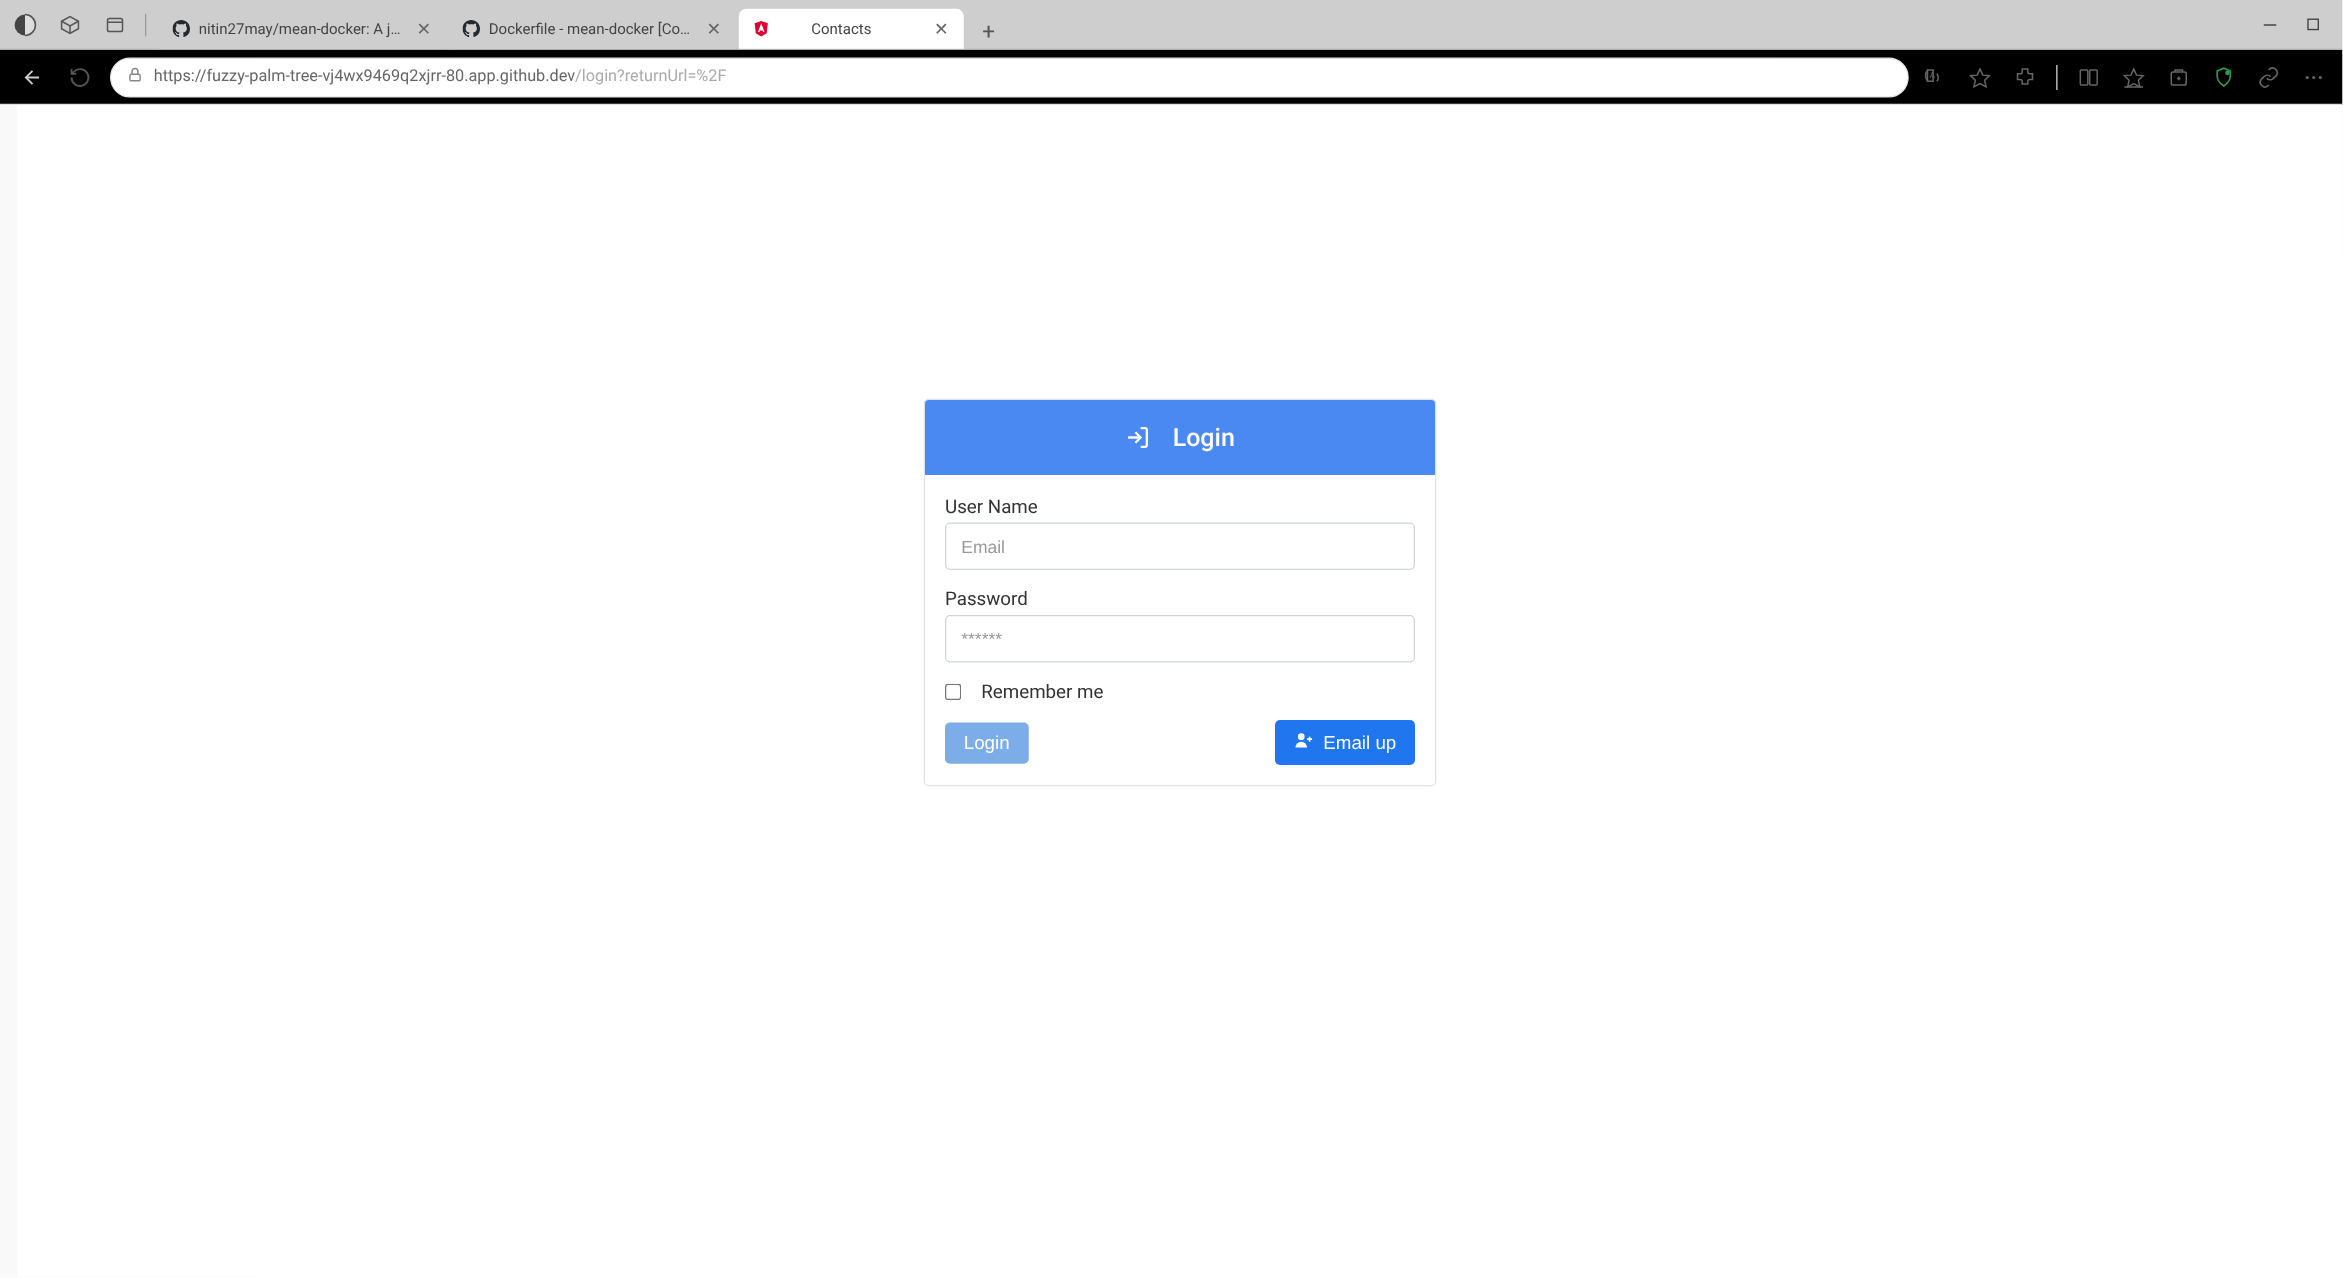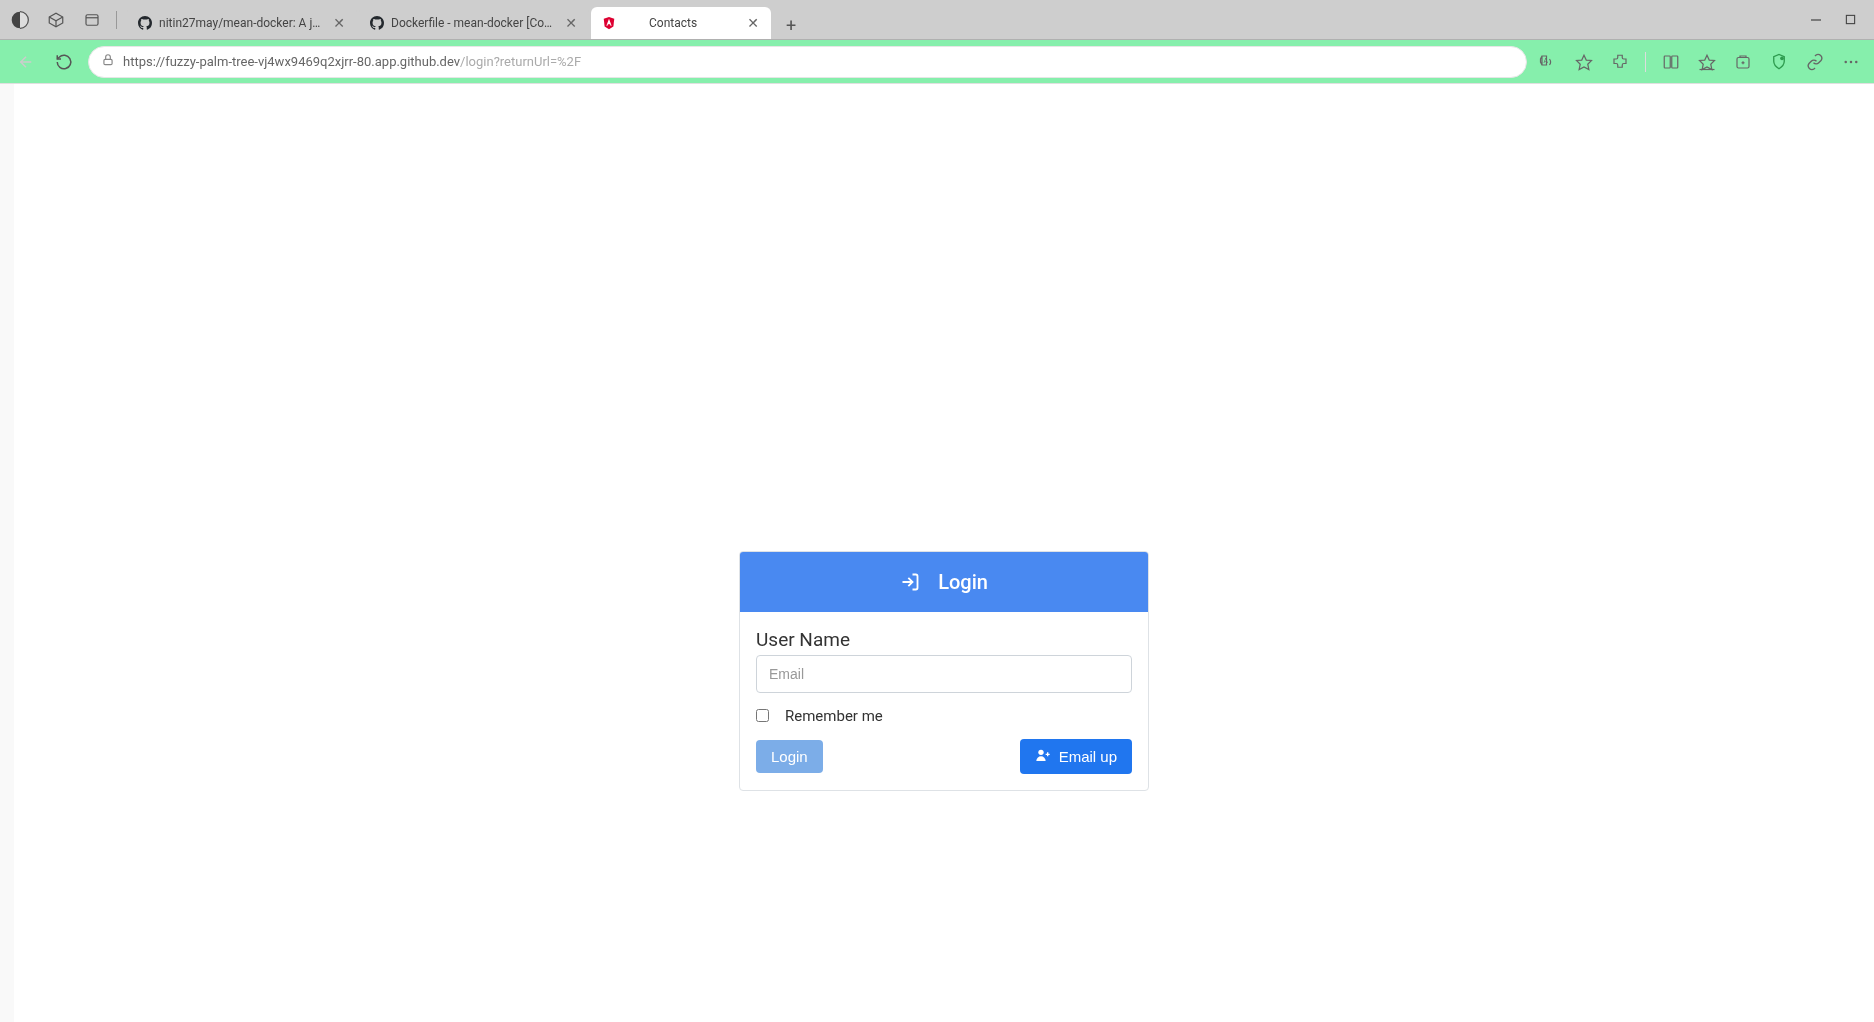--- a/index.html
+++ b/index.html
@@ -111,21 +111,21 @@
       height: 16px;
       display: flex;
       align-items: center;
       justify-content: center;
       color: #444;
       cursor: pointer;
     }
     
     
     .address-row {
-      background: #86efac;
+      background: #000000;
       height: 44px;
       display: flex;
       align-items: center;
       padding: 0 12px;
       gap: 10px;
       border-bottom: 1px solid #e0e0e0;
     }
     .nav-btn {
       width: 28px;
       height: 28px;
@@ -180,21 +180,21 @@
       background: #ddd;
     }
     
     
     .page-viewport {
       background: #fff;
       width: calc(100% - 14px);
       margin-left: 14px;
       height: calc(100% - 84px);
       display: flex;
-      align-items: center;
+      align-items: flex-start;
       justify-content: center;
       padding-top: 235px;
     }
     .login-card {
       width: 410px;
       background: #fff;
       border: 1px solid #dee2e6;
       border-radius: 4px;
       overflow: hidden;
     }
@@ -214,21 +214,21 @@
       display: inline-flex;
     }
     .card-body {
       padding: 16px;
     }
     .form-group {
       margin-bottom: 14px;
     }
     .form-label {
       display: block;
-      font-size: 19px;
+      font-size: 15px;
       color: #333;
       margin-bottom: 4px;
     }
     .form-control {
       width: 100%;
       height: 38px;
       border: 1px solid #ced4da;
       border-radius: 4px;
       padding: 0 12px;
       font-size: 14px;
@@ -437,20 +437,24 @@
             <polyline points="10 17 15 12 10 7"></polyline>
             <line x1="15" y1="12" x2="3" y2="12"></line>
           </svg>
       </span>
       <span>Login</span>
     </div>
     <div class="card-body">
       <div class="form-group">
         <label class="form-label">User Name</label>
         <input type="text" class="form-control" placeholder="Email" style="">
+      </div>
+      <div class="form-group">
+        <label class="form-label">Password</label>
+        <input type="password" class="form-control" placeholder="******" style="">
       </div>
       <div class="checkbox-row">
         <input type="checkbox" style="">
         <label>Remember me</label>
       </div>
       <div class="button-row">
         <button class="btn btn-login">
           <span>Login</span>
         </button>
         <button class="btn btn-signup">

